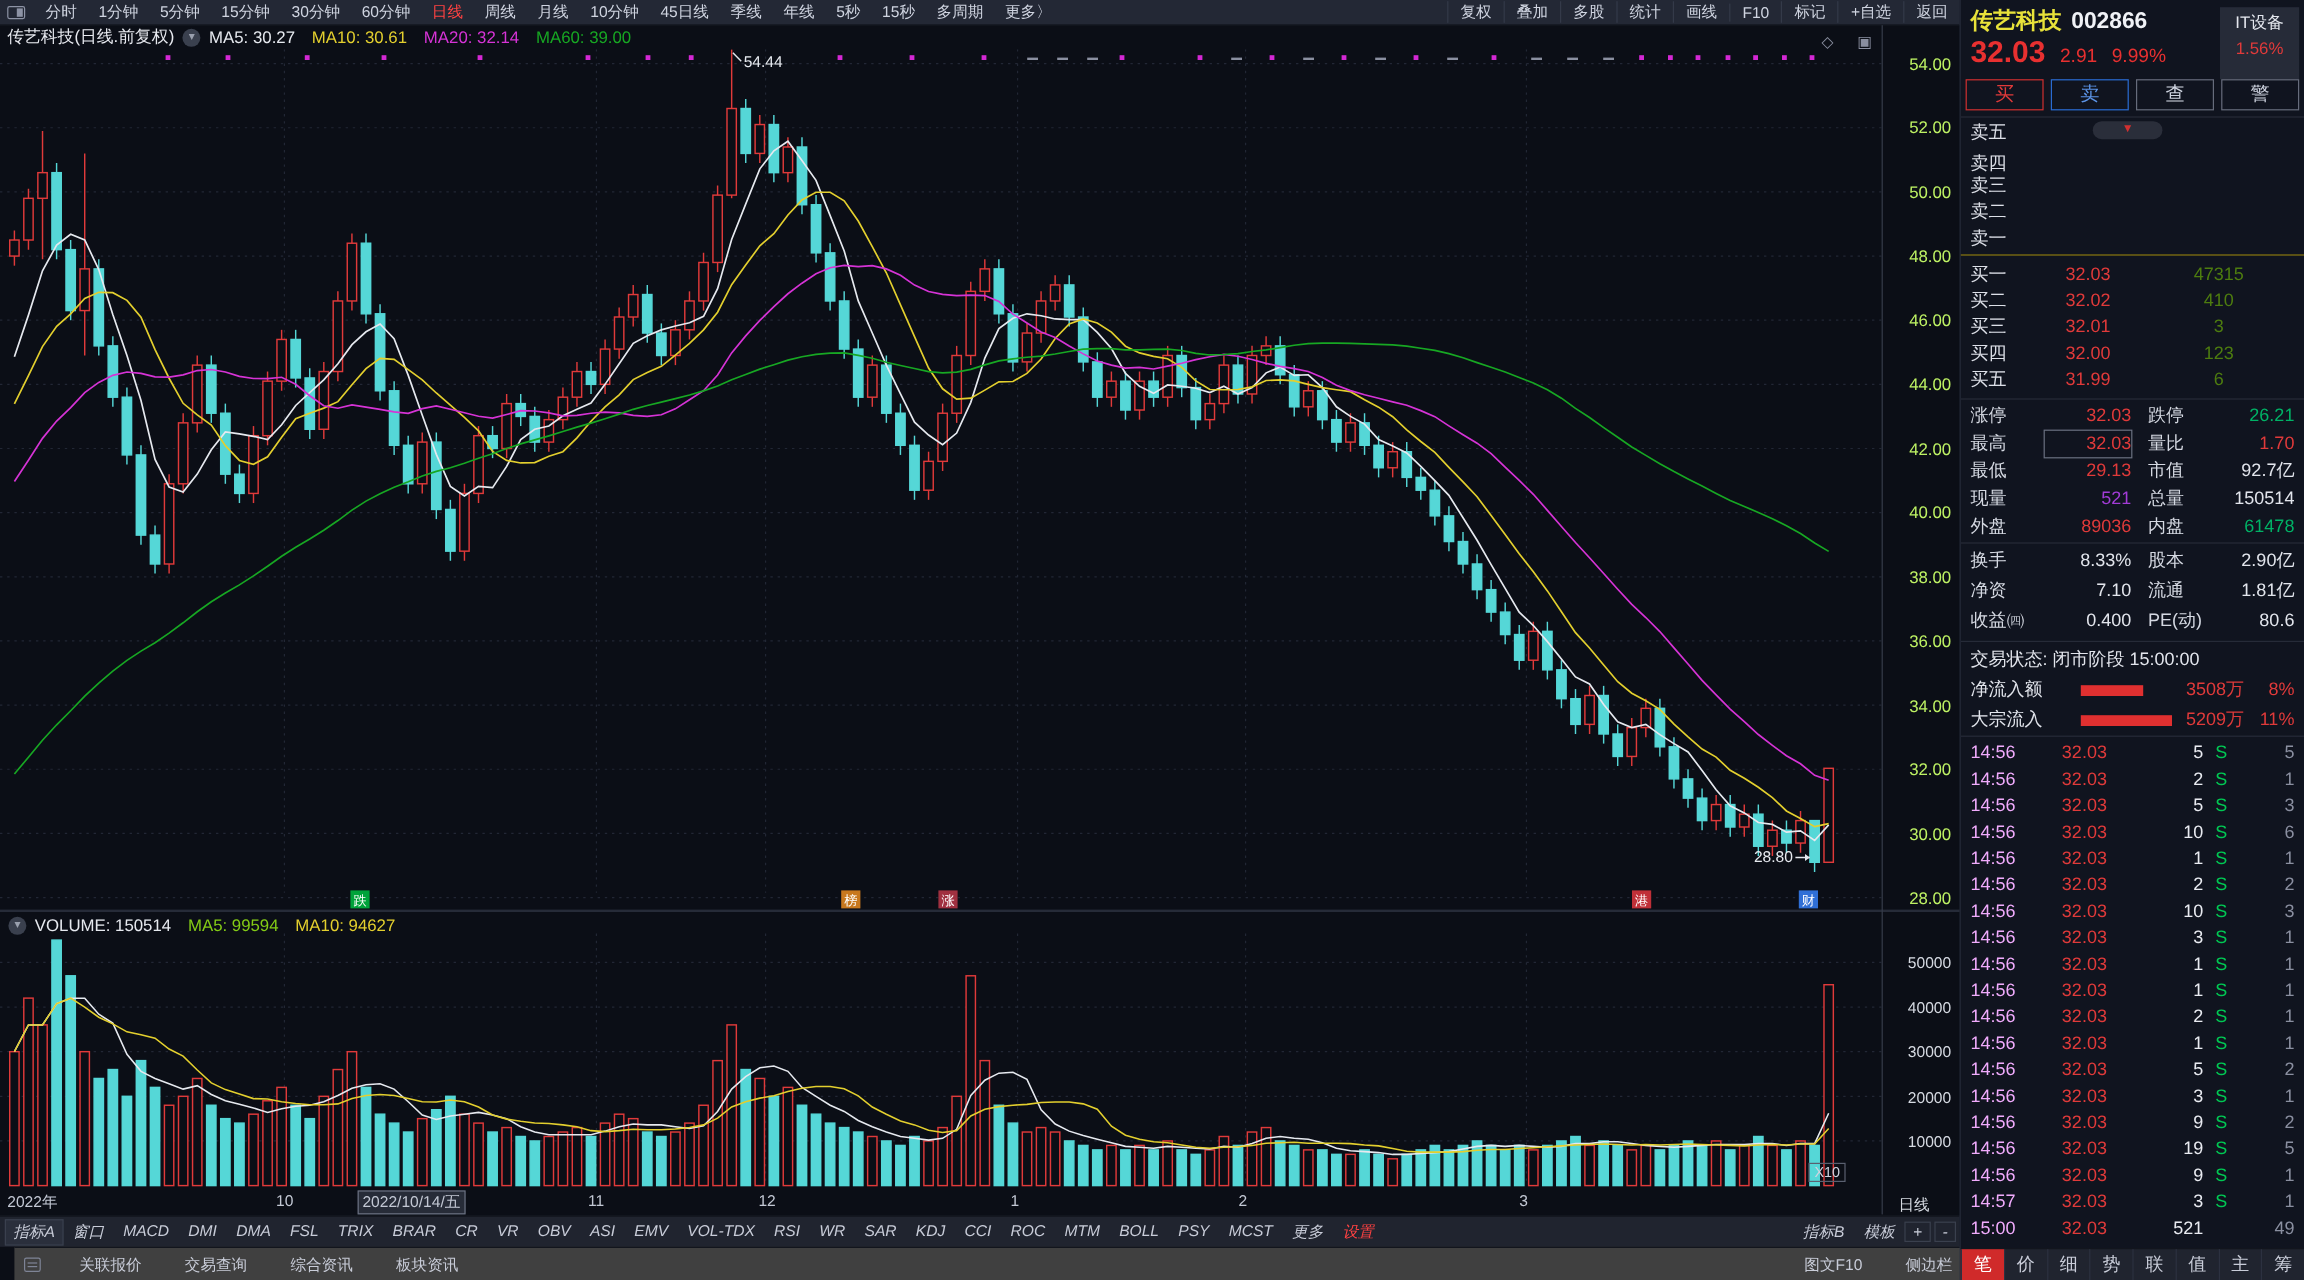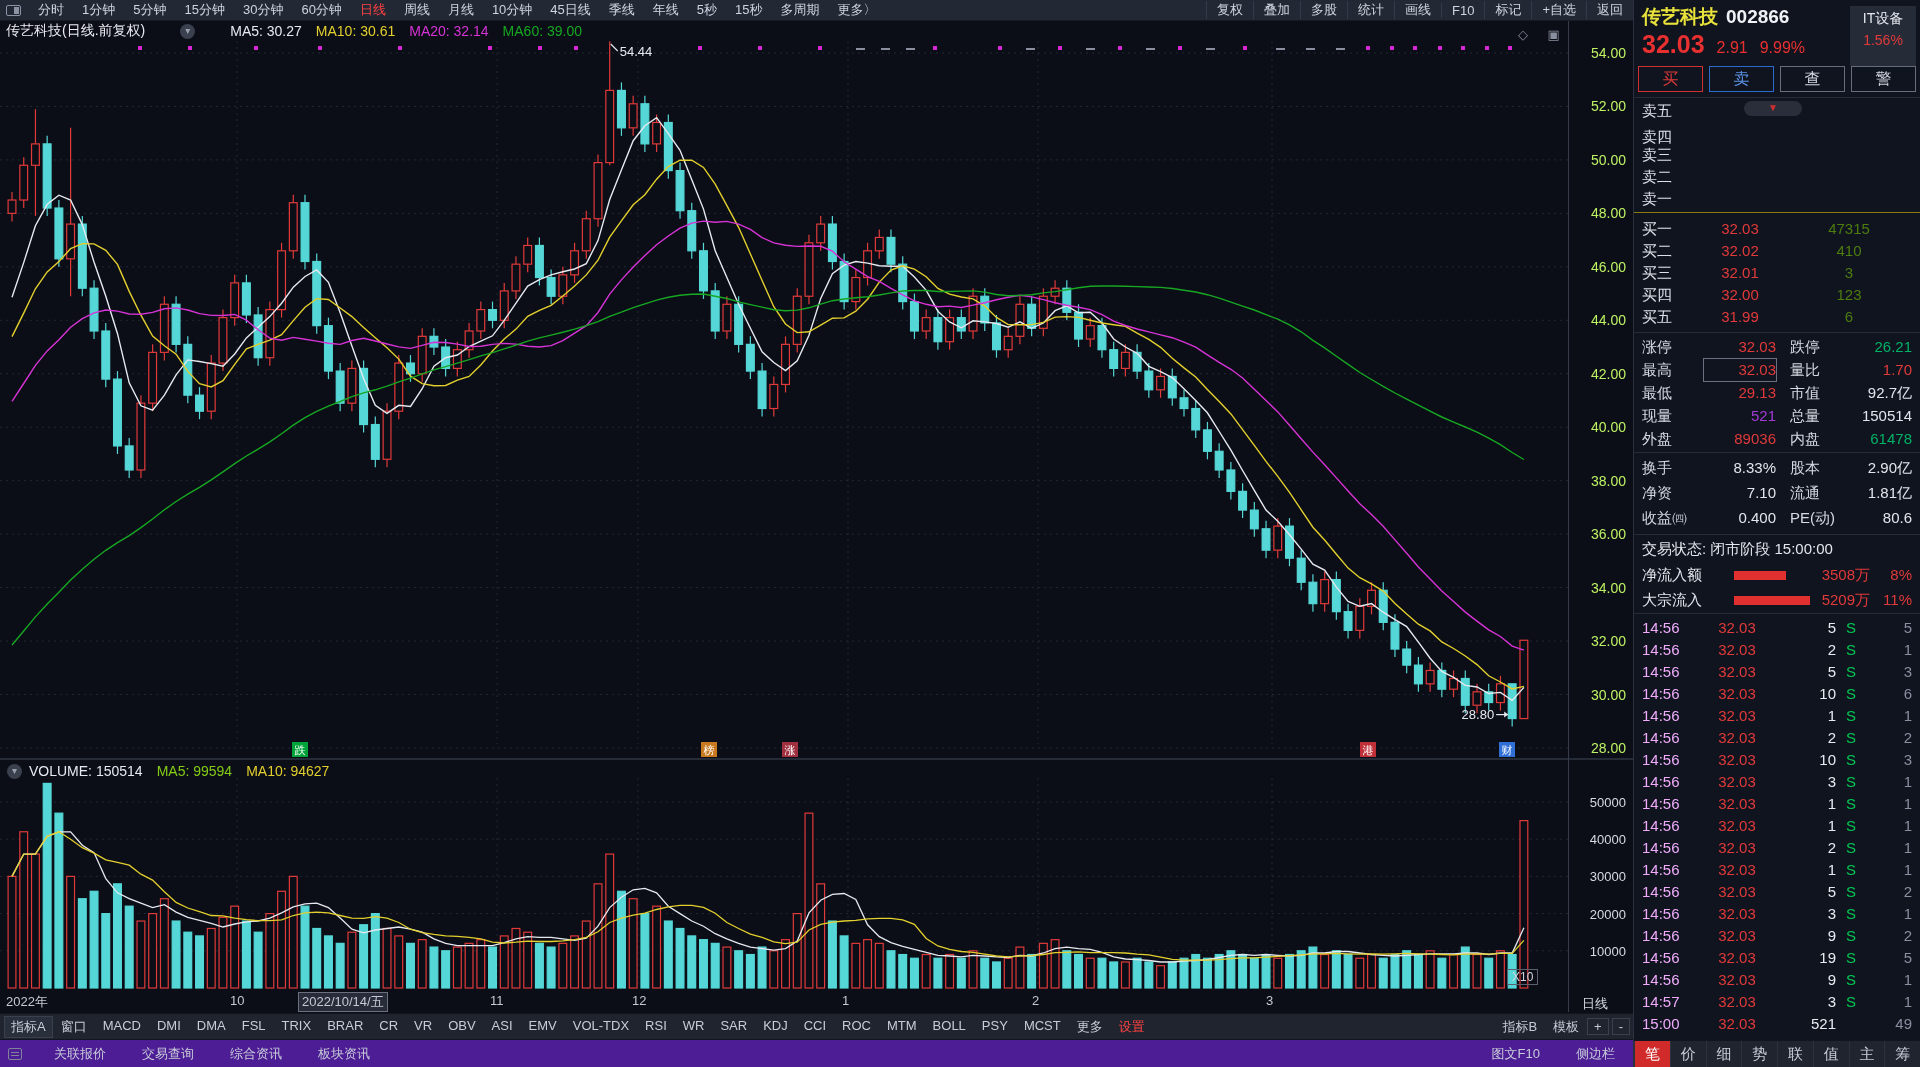--- a/index.html
+++ b/index.html
@@ -10,21 +10,21 @@
     display:flex;align-items:center;font-size:13px;color:#cfd4e0;border-bottom:1px solid #161a24;}
   .win-icon{width:15px;height:11px;border:1px solid #8d93a5;border-radius:2px;margin:0 8px 0 6px;position:relative;}
   .win-icon::after{content:"";position:absolute;right:1px;top:1px;bottom:1px;width:5px;background:#8d93a5;}
   .periods{display:flex;align-items:center;}
   .period{padding:0 9px;cursor:pointer;white-space:nowrap;}
   .period.active{color:#ff4242;}
   .topbar-sp{flex:1;}
   .tb-right{display:flex;align-items:center;}
   .tb-right .tbr{padding:0 10px;border-left:1px solid #343a49;white-space:nowrap;cursor:pointer;}
   
-  .chart-title-row{position:absolute;left:0;top:21px;width:1568px;height:20px;display:flex;align-items:center;font-size:14px;gap:28px;}
+  .chart-title-row{position:absolute;left:0;top:21px;width:1568px;height:20px;display:flex;align-items:center;font-size:14px;}
   .ct-title{color:#e8eaf0;margin-left:6px;}
   .circle-icon{width:15px;height:15px;border-radius:50%;background:#3a404e;color:#9aa0ae;font-size:10px;line-height:14px;
     text-align:center;margin:0 7px;}
   .ma-label{margin-right:14px;white-space:nowrap;}
   .corner-icons{position:absolute;left:1518px;top:27px;color:#8a8fa0;font-size:13px;letter-spacing:8px;}
   svg{display:block;}
   #main-svg{position:absolute;left:0;top:41px;}
   #vol-svg{position:absolute;left:0;top:760px;}
   .vol-header{position:absolute;left:0;top:762px;height:18px;display:flex;align-items:center;font-size:14px;}
   .pane-sep{position:absolute;left:0;top:758px;width:1633px;height:2px;background:#262b38;}
@@ -32,27 +32,27 @@
   .panel-border{position:absolute;left:1633px;top:0;width:1px;height:1067px;background:#2a3040;}
   .price-lab{position:absolute;left:1572px;width:54px;text-align:right;font-size:14px;color:#bef264;}
   .vol-lab{position:absolute;left:1570px;width:56px;text-align:right;font-size:13px;color:#d6dae2;}
   .x10-box{position:absolute;left:1507px;top:969px;border:1px solid #5a6070;color:#cfd4e0;font-size:12px;padding:0 4px;}
   .period-lab{position:absolute;left:1582px;top:995px;font-size:13px;color:#d6dae2;}
   .xaxis-row{position:absolute;left:0;top:992px;width:1568px;height:20px;font-size:13px;color:#c3c8d4;}
   .xlab{position:absolute;top:1px;white-space:nowrap;}
   .xlab.box{border:1px solid #6a7080;background:#272c38;padding:0 3px;top:0;}
   
   .indicator-bar{position:absolute;left:0;top:1013px;width:1633px;height:26px;background:#20242f;border-top:1px solid #12151d;
-    display:flex;align-items:center;font-size:13px;color:#c8ccd8;}
+    display:flex;align-items:center;font-size:13px;color:#c8ccd8;font-style:italic;}
   .ind-item{padding:0 8px;white-space:nowrap;cursor:pointer;}
   .ind-item.seg{background:#2a2f3c;border:1px solid #3a404e;margin-left:4px;padding:1px 6px;}
   .ind-item.red{color:#ff4242;}
   .ind-sp{flex:1;}
   .ind-item.sm{border:1px solid #3a404e;padding:0 6px;margin-right:3px;}
-  .status-bar{position:absolute;left:0;top:1039px;width:1633px;height:28px;background:#4c1d95;border-top:1px solid #12151d;
+  .status-bar{position:absolute;left:12px;top:1039px;width:1633px;height:28px;background:#404040;border-top:1px solid #12151d;
     display:flex;align-items:center;font-size:13px;color:#c8ccd8;}
   .sb-icon{width:14px;height:12px;border:1px solid #7e8496;border-radius:2px;margin:0 14px 0 8px;position:relative;}
   .sb-icon::after{content:"";position:absolute;left:2px;right:2px;top:3px;height:1px;background:#7e8496;box-shadow:0 3px 0 #7e8496;}
   .sb-item{padding:0 18px;white-space:nowrap;cursor:pointer;}
   .sb-sp{flex:1;}
   
   .rpanel{position:absolute;left:1634px;top:0;width:286px;height:1067px;background:#10141f;font-size:15px;}
   .rp-head{position:absolute;left:8px;top:4px;display:flex;align-items:baseline;}
   .rp-name{color:#e8e23a;font-size:19px;font-weight:bold;}
   .rp-code{color:#f0f2f6;font-size:19px;margin-left:8px;font-weight:bold;}

